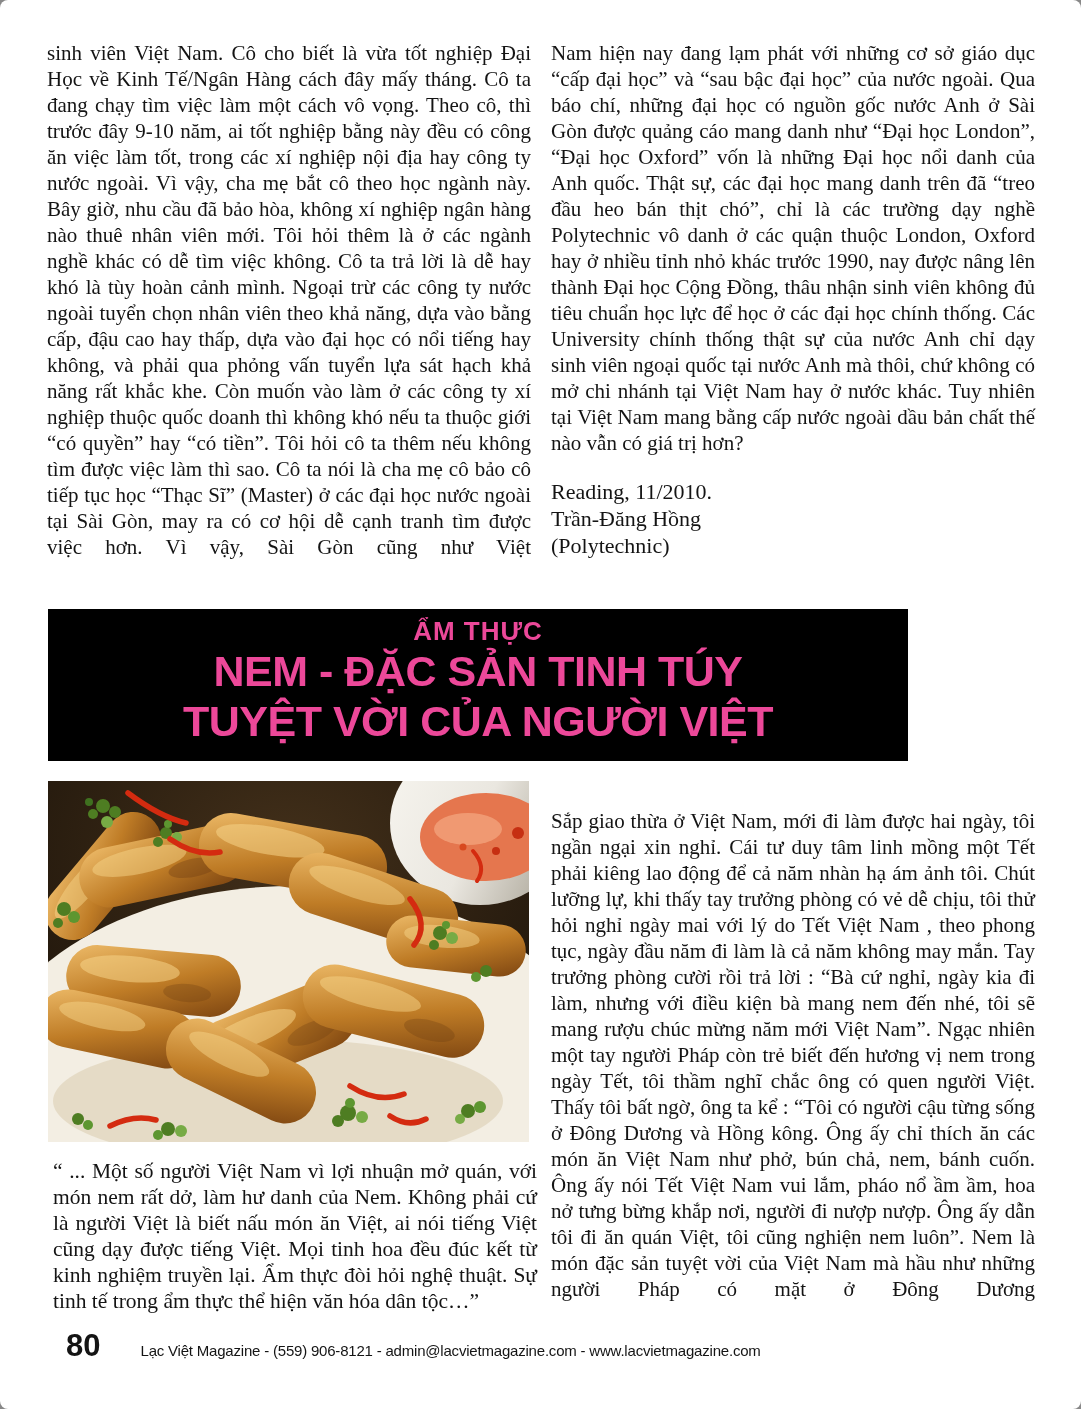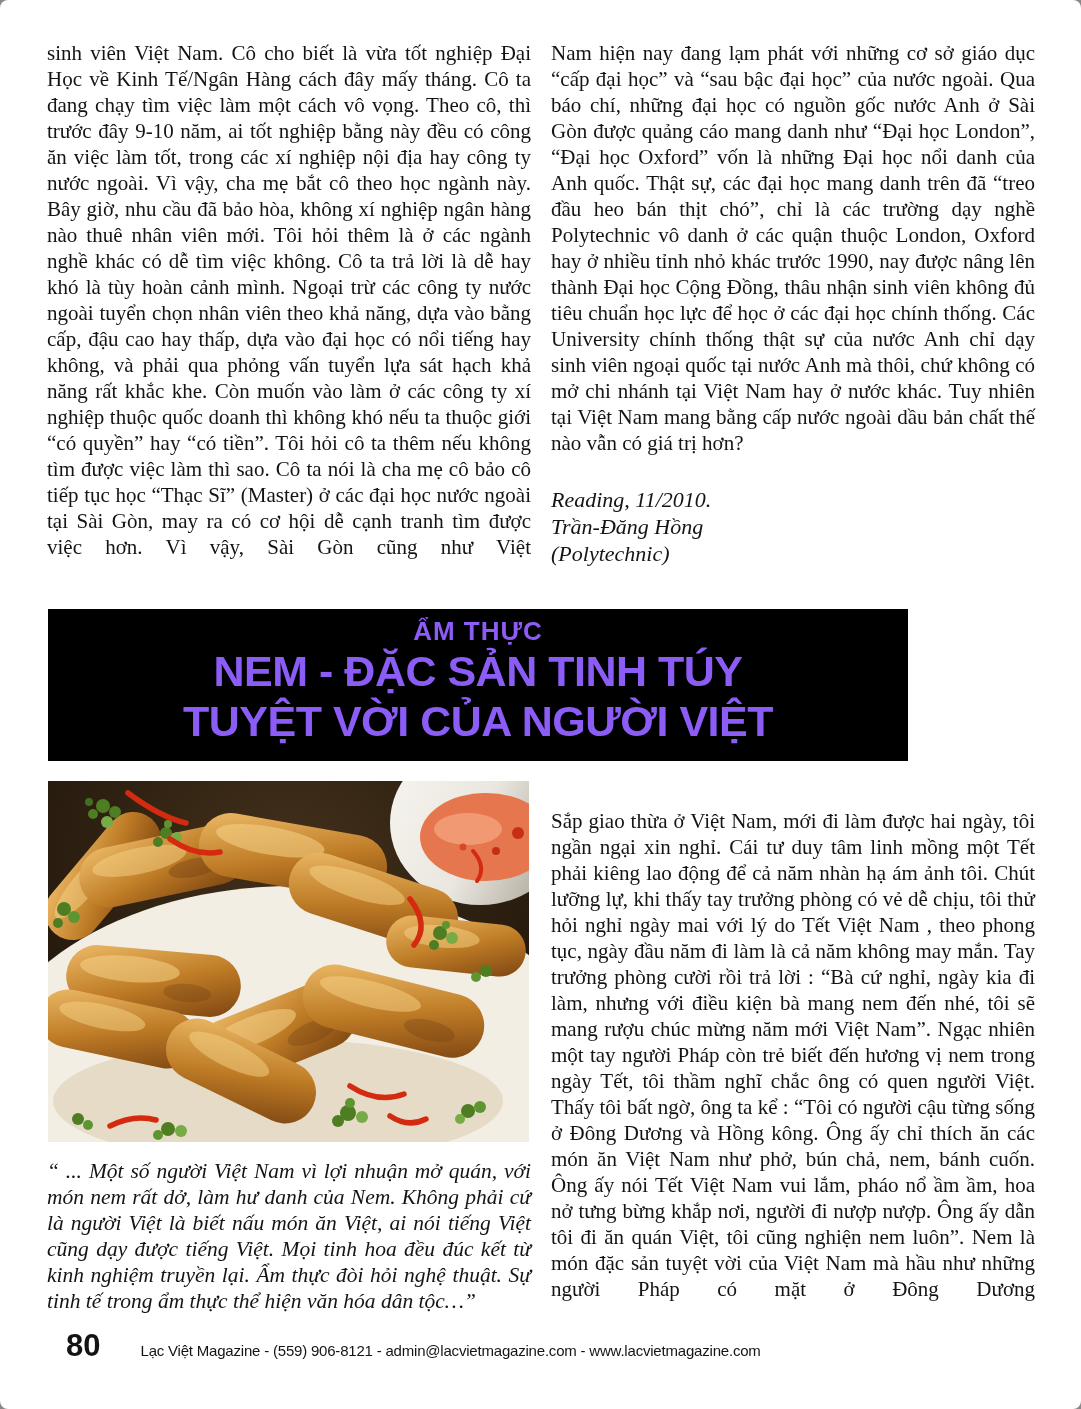--- a/index.html
+++ b/index.html
@@ -15,50 +15,48 @@
   }
   .body-text{
     font-size:21px;
     line-height:26px;
     text-align:justify;
   }
   .cont{ text-align-last:justify; }
   .col-left-top{ position:absolute; left:47px; top:40px; width:484px; }
   .col-right-top{ position:absolute; left:551px; top:40px; width:484px; }
   .byline{
-    margin-top:30px;
-    font-style:italic;
+    margin-top:22px;
     font-size:22px;
     line-height:27px;
   }
   .banner{
     position:absolute; left:48px; top:609px; width:860px; height:152px;
-    background:#000000; color:#8b5cf6;
+    background:#000000; color:#ec4899;
     text-align:center;
     font-family:"Liberation Sans","DejaVu Sans",sans-serif;
     font-weight:700;
   }
   .banner .kicker{
     padding-top:7px;
     font-size:26px;
     letter-spacing:1px;
     line-height:30px;
   }
   .banner .title{
     font-size:43px;
     line-height:50px;
     letter-spacing:-0.5px;
   }
   .photo-wrap{
     position:absolute; left:48px; top:781px; width:481px; height:361px;
     overflow:hidden;
   }
   .pull-quote{
-    position:absolute; left:47px; top:1158px; width:484px;
-    font-style:italic;
+    position:absolute; left:53px; top:1158px; width:484px;
     font-size:21.5px;
     line-height:26px;
     text-align:justify;
   }
   .col-right-bottom{ position:absolute; left:551px; top:808px; width:484px; }
   .footer{
     position:absolute; left:66px; top:1328px; width:960px;
     display:flex; align-items:baseline;
     font-family:"Liberation Sans","DejaVu Sans",sans-serif;
   }

